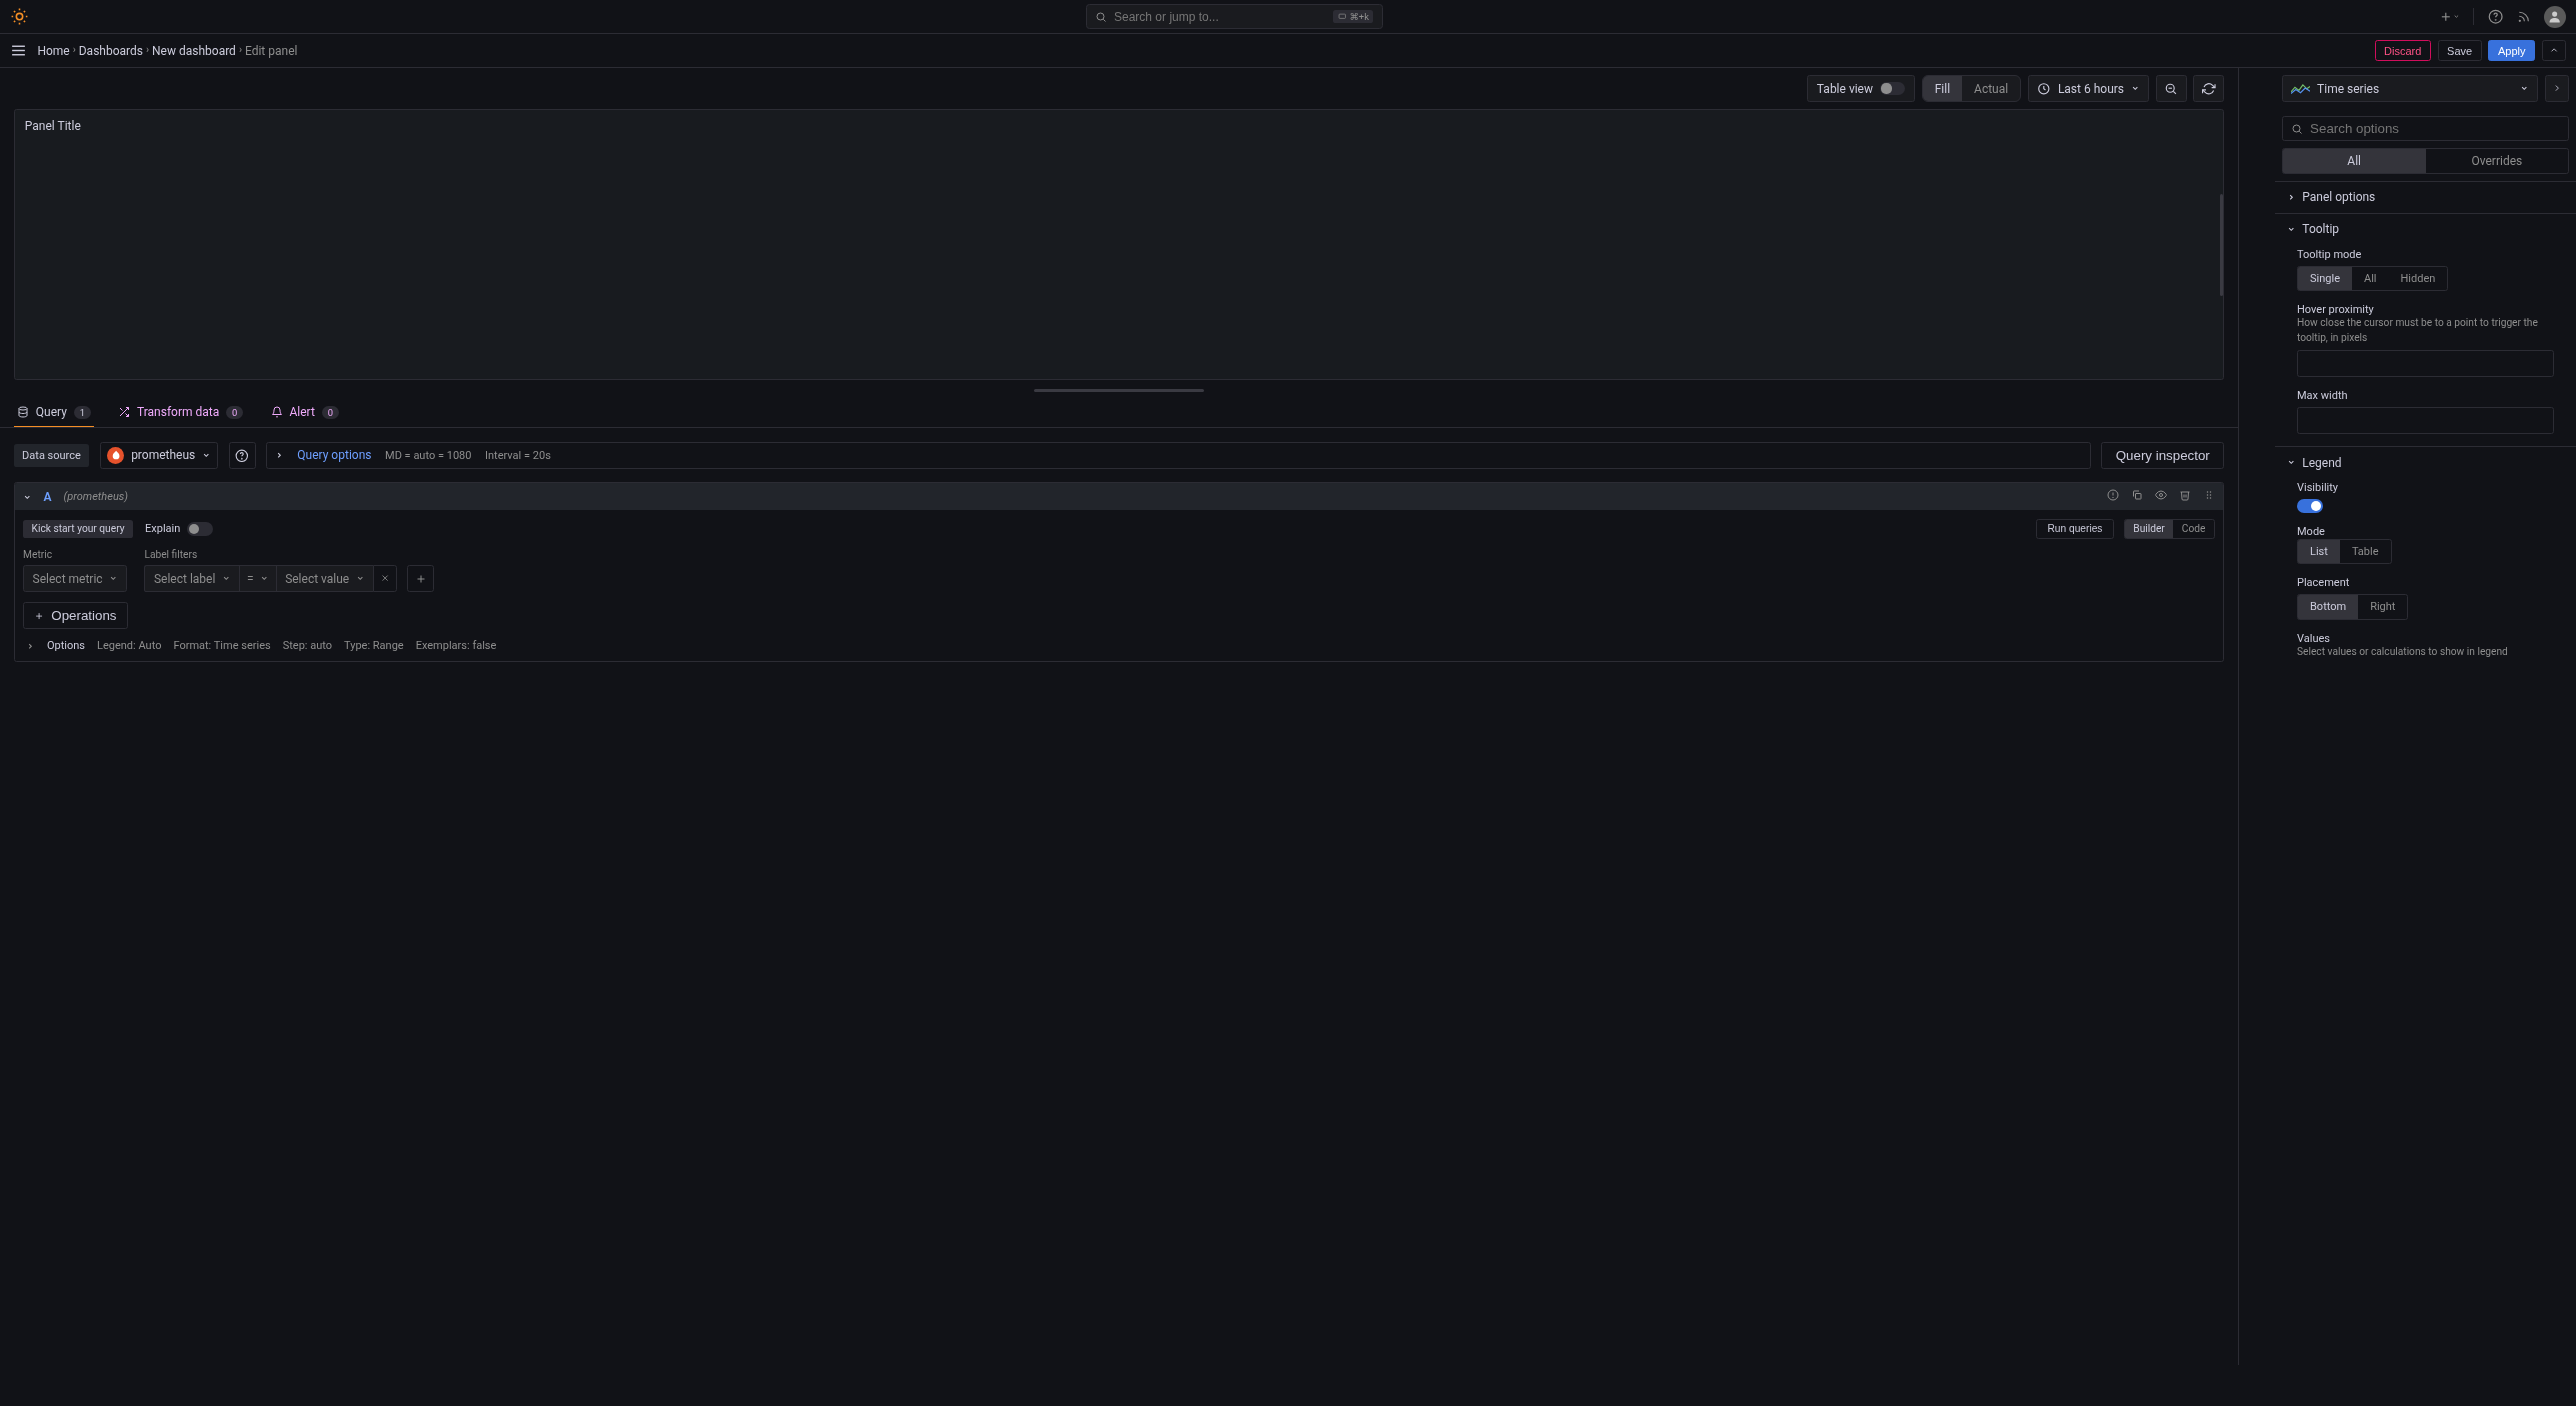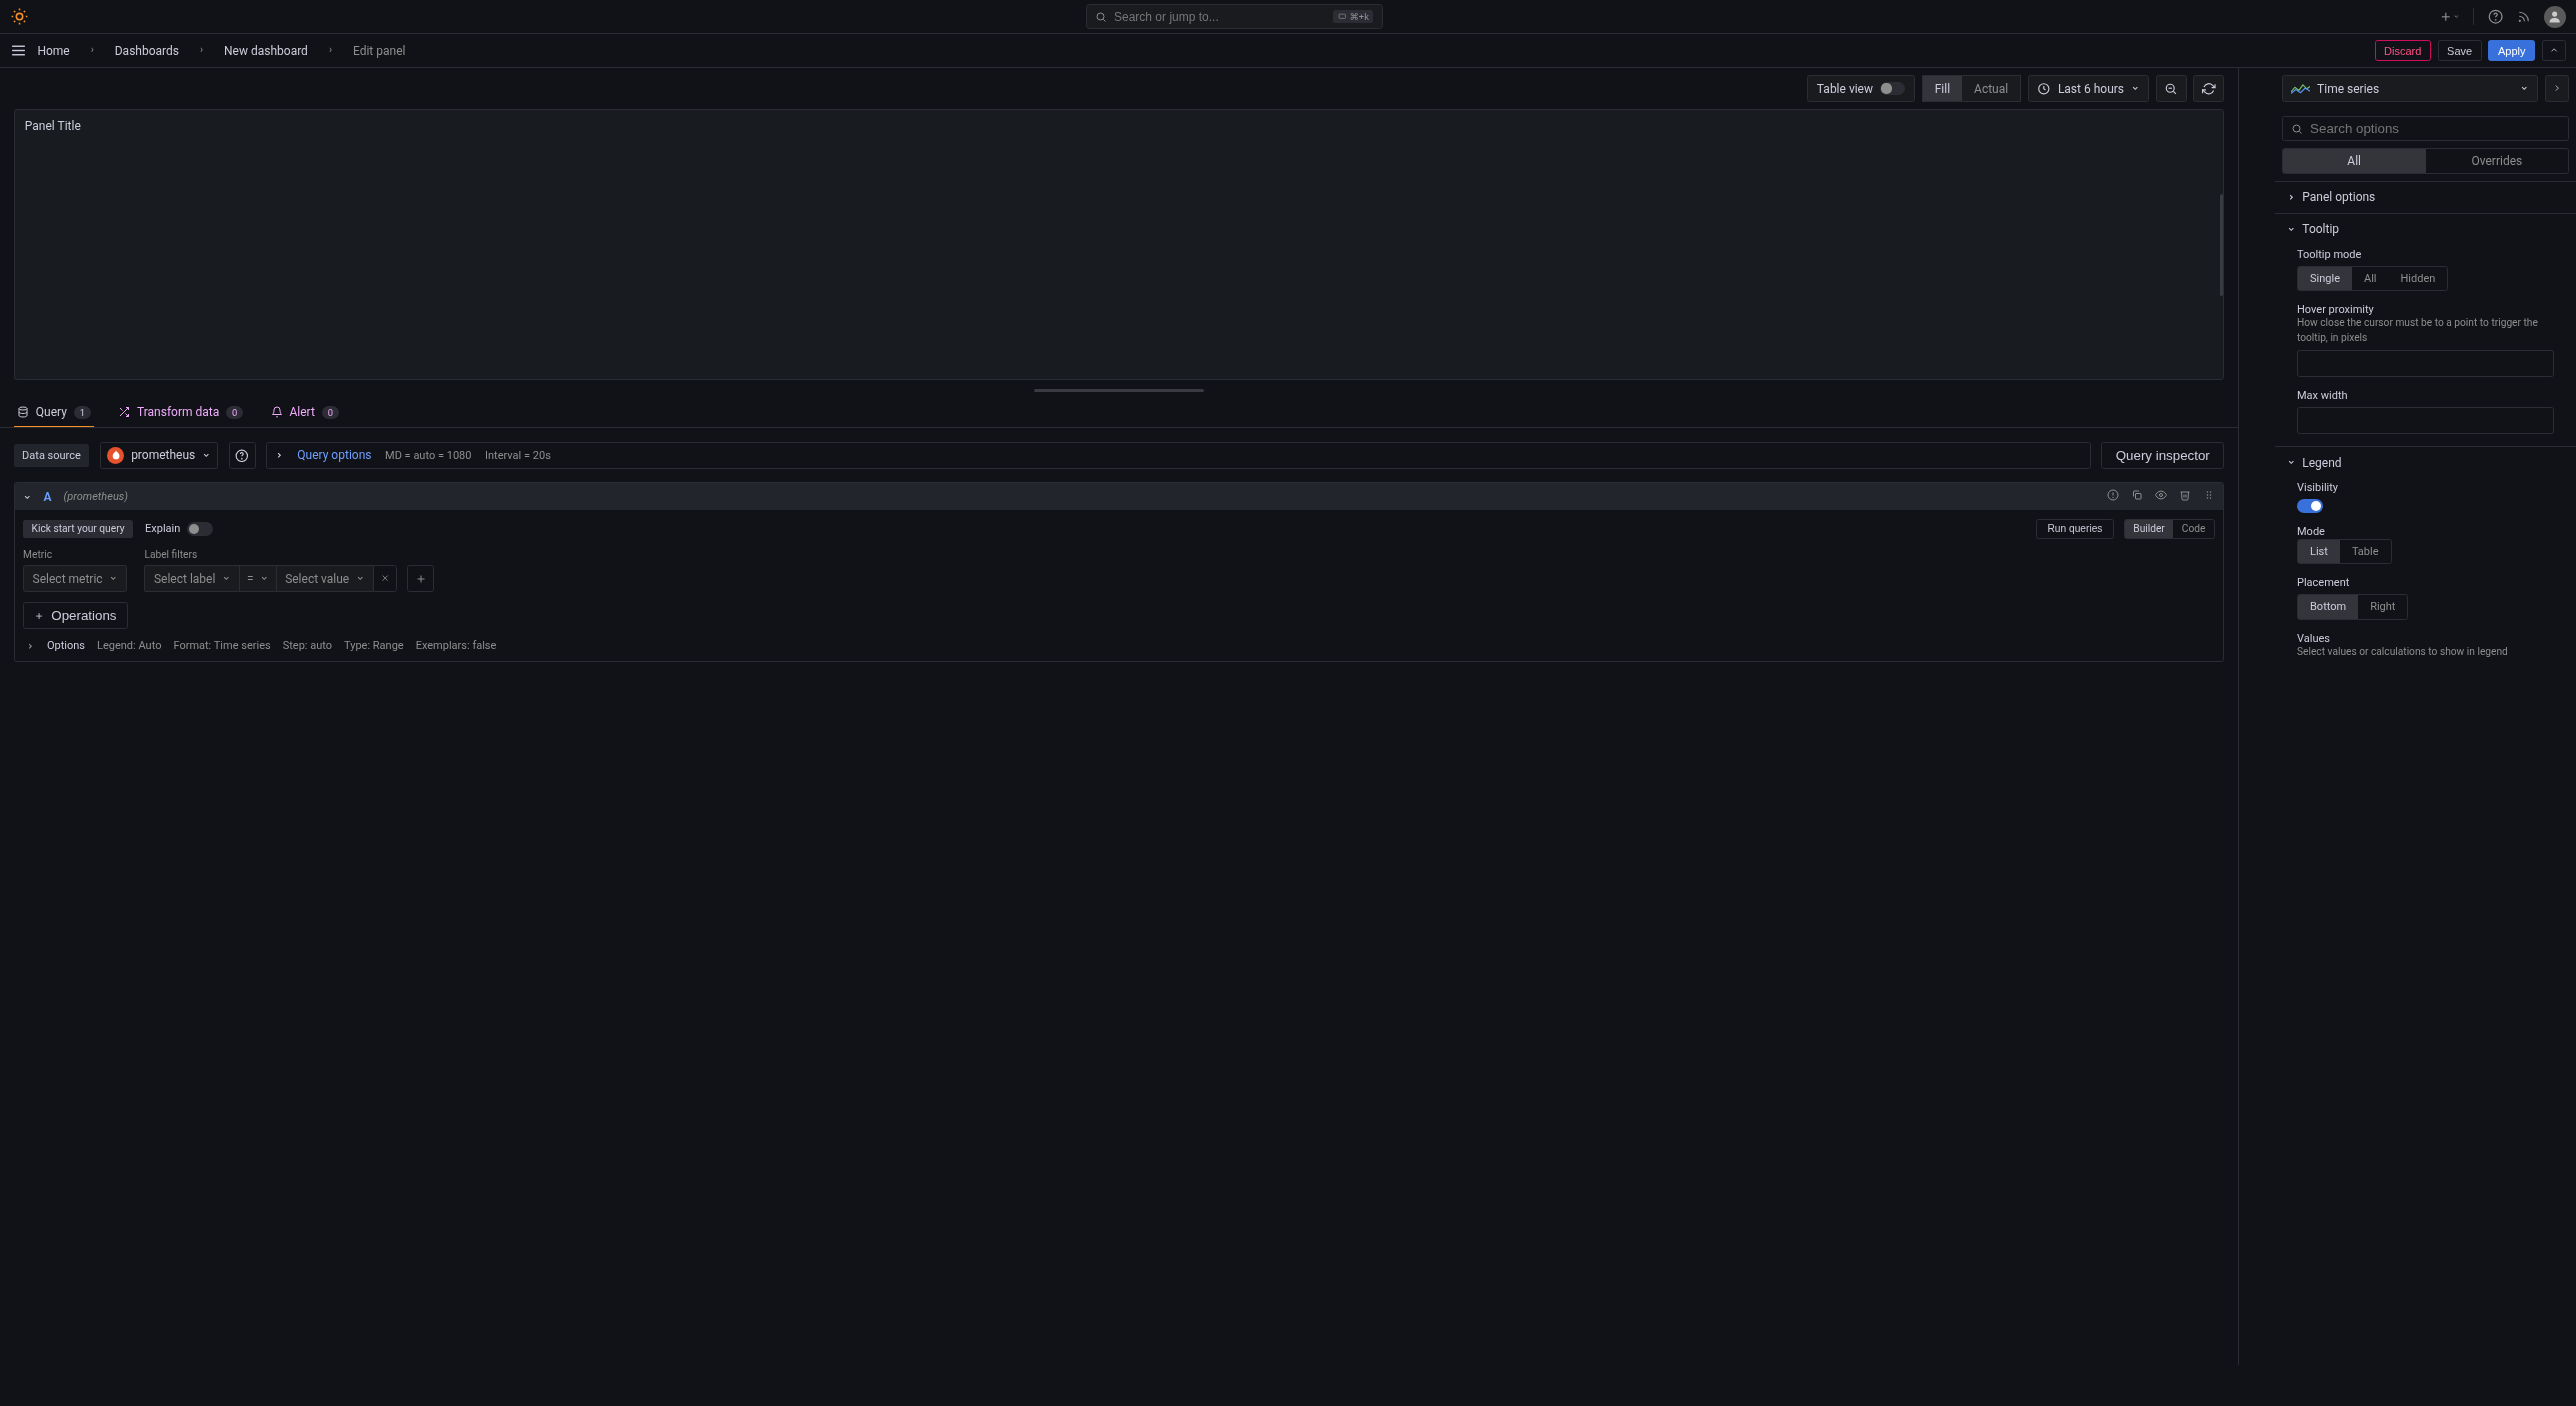--- a/index.html
+++ b/index.html
@@ -72,21 +72,21 @@
 
     
     .breadcrumb-bar {
       height: 34px;
       display: flex;
       align-items: center;
       padding: 0 10.2px;
       border-bottom: 0.9px solid #2c2c34;
     }
     .hamburger { color: #ccccdc; margin-right: 10.2px; }
-    .breadcrumbs { display: flex; align-items: flex-start; gap: 21px; flex: 1; }
+    .breadcrumbs { display: flex; align-items: flex-start; gap: 3px; flex: 1; }
     .breadcrumbs a { color: #ccccdc; text-decoration: none; }
     .breadcrumbs .current { color: #8e8e8e; }
     .breadcrumbs .sep { color: #8e8e8e; font-size: 10.2px; }
     .bc-actions { display: flex; align-items: center; gap: 6.8px; }
     .btn {
       height: 20.5px;
       padding: 0 8.5px;
       border-radius: 2.6px;
       border: 0.9px solid #2c2c34;
       background: transparent;
@@ -108,21 +108,21 @@
       align-items: center;
       padding: 0 13.6px;
       gap: 6.8px;
       background: #111217;
     }
     .toolbar-spacer { flex: 1; }
     .toggle-group {
       display: flex; align-items: center;
       background: #1a1b1f;
       border: 0.9px solid #2c2c34;
-      border-radius: 0;
+      border-radius: 6px;
       height: 27px;
       overflow: hidden;
     }
     .toggle-group .seg {
       padding: 0 12px;
       height: 100%;
       display: flex;
       align-items: center;
       color: #8e8e8e;
       cursor: pointer;

